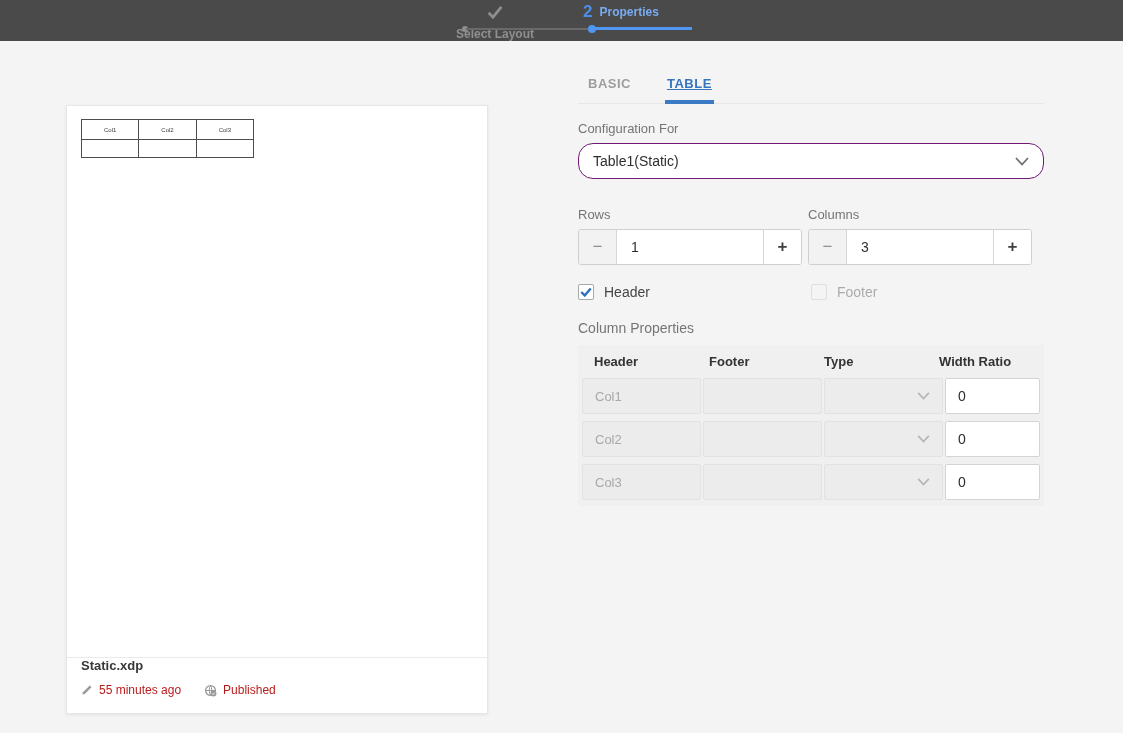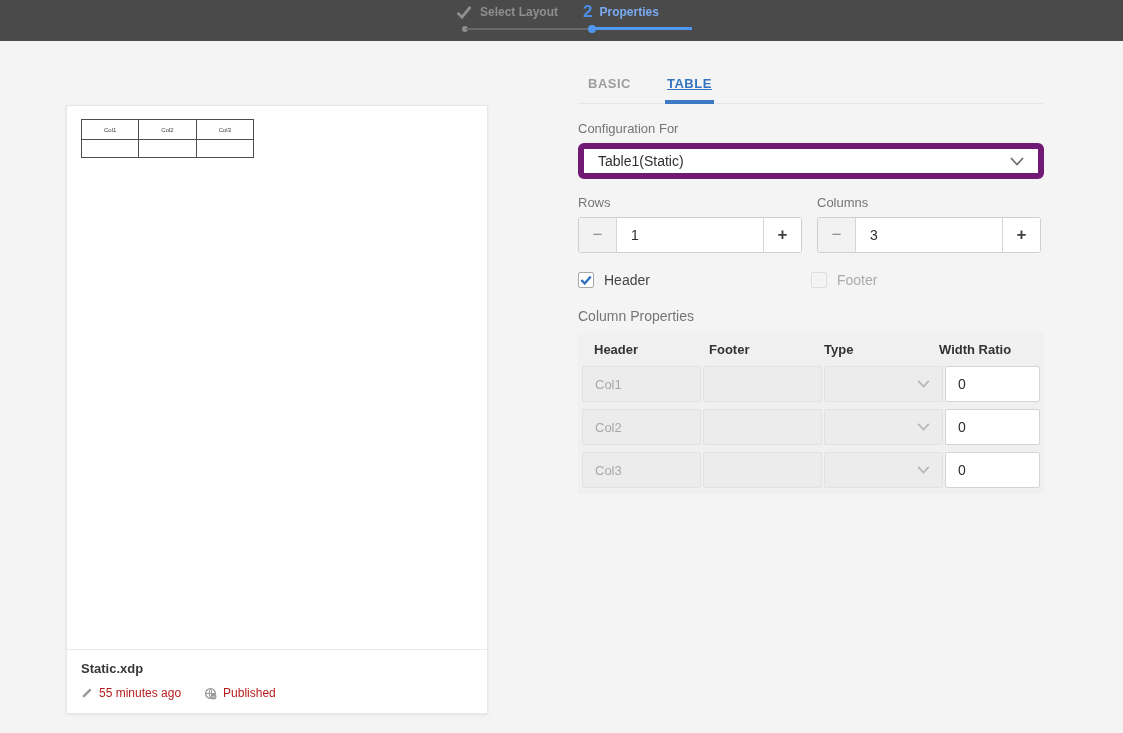--- a/index.html
+++ b/index.html
@@ -12,21 +12,21 @@
   }
 
   
   .topbar {
     position:absolute; top:0; left:0; width:1123px; height:41px;
     background:#4a4a4a;
   }
   .step-done {
     position:absolute; left:456px; top:5px;
     display:flex; align-items:center; gap:8px;
-    color:#8f8f8f; font-size:12px; font-weight:bold;
+    color:#8f8f8f; font-size:12px; font-weight:bold;flex-direction:column;
   }
   .step-done svg { display:block; }
   .step-active {
     position:absolute; left:583px; top:2px;
     display:flex; align-items:center;
   }
   .step-num { font-size:17px; font-weight:bold; color:#4a90e8; }
   .step-label { font-size:12px; font-weight:bold; color:#79abf2; margin-left:7px; }
   .track { position:absolute; left:462px; top:24px; width:230px; height:9px; }
   .track .dot-gray  { position:absolute; left:0;   top:2px; width:6px; height:6px; border-radius:50%; background:#8e8e8e; }
@@ -44,22 +44,22 @@
     position:absolute; left:14px; top:13px; width:173px;
     border-collapse:collapse; table-layout:fixed;
   }
   .thumb-table td {
     border:1px solid #4d4d4d;
     height:20px; text-align:center; vertical-align:middle;
     font-size:6px; color:#3a3a3a;
   }
   .thumb-table .thumb-body td { height:18px; }
   .card-footer {
-    position:absolute; left:0; bottom:0; width:100%; height:64px;
-    border-top:1px solid #eaeaea; padding:11px 14px 0;
+    position:absolute; left:0; bottom:0; width:100%; height:56px;
+    border-top:1px solid #eaeaea; padding:0 14px 0;
     background:#fff;
   }
   .card-title { font-size:13px; font-weight:bold; color:#383838; }
   .card-meta { display:flex; align-items:center; margin-top:10px; color:#b91c1c; font-size:12px; }
   .card-meta svg { display:block; margin-right:6px; }
   .meta-status { margin-left:23px; display:flex; align-items:center;text-align:center; }
   .meta-modified { display:flex; align-items:center; }
 
   
   .props-panel { position:absolute; left:578px; top:41px; width:466px; }
@@ -73,26 +73,26 @@
   }
   .tab.active { color:#3574c1; text-decoration:underline; }
   .tab.active::after {
     content:""; position:absolute; left:-2px; right:-2px; bottom:-1px;
     height:4px; background:#3d7ac6;
   }
 
   .field-label { margin-top:17px; font-size:13px; color:#757575; }
   .select-box {
     margin-top:7px; height:36px; background:#fff;
-    border:6px solid #701a75; border-radius:6px;
+    border:1px solid #701a75; border-radius:15px;
     display:flex; align-items:center; justify-content:space-between;
     padding:0 14px; font-size:14px; color:#2f2f2f; cursor:pointer;
   }
 
-  .steppers { display:flex; gap:15px; margin-top:16px;align-items:center; }
+  .steppers { display:flex; gap:6px; margin-top:28px;align-items:center; }
   .stepper-group { width:224px; }
   .stepper-group .field-label { margin-top:0; }
   .stepper {
     margin-top:7px; height:36px; display:flex;
     border:1px solid #cfcfcf; border-radius:3px; background:#fff; overflow:hidden;
   }
   .step-btn {
     width:38px; display:flex; align-items:center; justify-content:center;
     font-size:17px; cursor:pointer; user-select:none; flex:none;
   }

